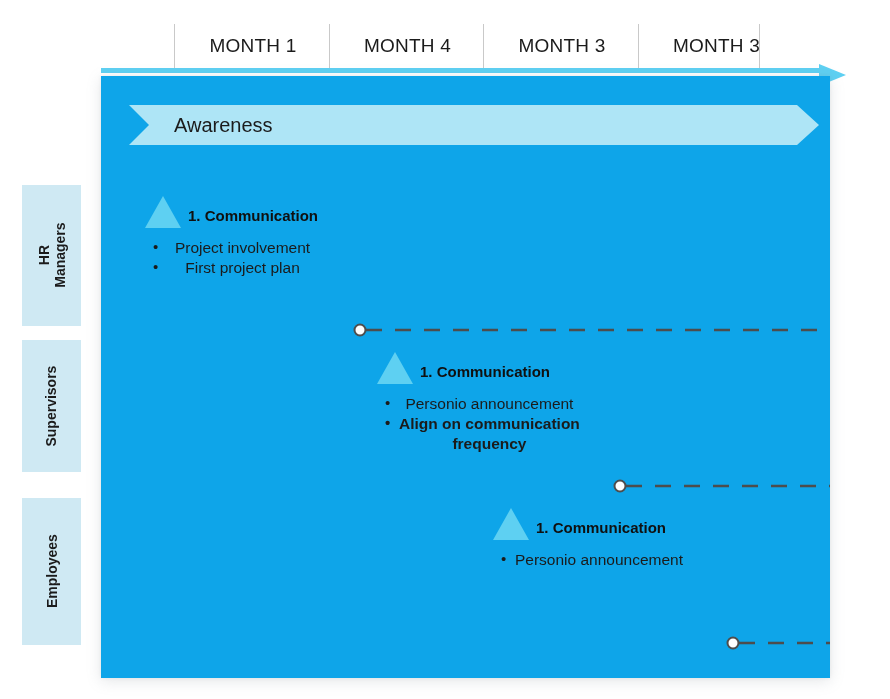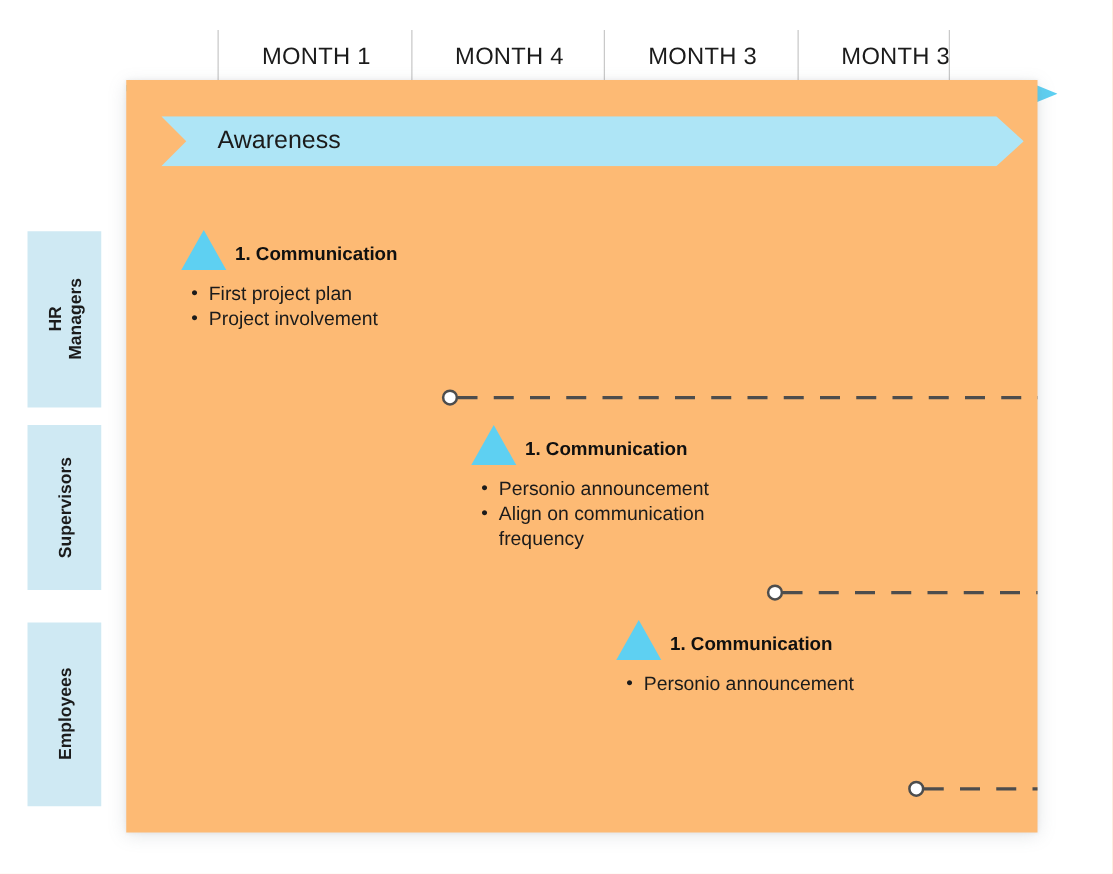--- a/index.html
+++ b/index.html
@@ -53,24 +53,24 @@
     top: 0;
     bottom: -2px;
     width: 1px;
     background: #c9c9c9;
   }
 
   
   .panel {
     position: absolute;
     left: 101px;
-    top: 64px;
+    top: 76px;
     width: 729px;
     height: 602px;
-    background: #fdba74;
+    background: #0ea5e9;
     box-shadow: 0 3px 14px rgba(120,130,140,0.20),
                 0 0 3px rgba(120,130,140,0.12);
     overflow: hidden;
   }
 
   
   .timeline-arrow {
     position: absolute;
     left: 101px;
     top: 64px;
@@ -119,20 +119,21 @@
     line-height: 1.15;
     font-family: "Liberation Sans", sans-serif;
   }
   .lane-1 { top: 185px; height: 141px; }
   .lane-2 { top: 340px; height: 132px; }
   .lane-3 { top: 498px; height: 147px; }
 
   
   .milestone {
     position: absolute;
+    text-align: center;
   }
   .milestone-head {
     display: flex;
     align-items: flex-end;
     gap: 7px;
   }
   .tri {
     width: 0;
     height: 0;
     border-left: 18px solid transparent;
@@ -163,21 +164,21 @@
     font-family: "Liberation Sans", sans-serif;
   }
   .bullets li::before {
     content: "\2022";
     position: absolute;
     left: 0;
     top: -1px;
     font-size: 15px;
     color: #1b1b1b;
   }
-  .bullets li.wrap { white-space: pre-line; }
+  .bullets li.wrap { white-space: pre-line; font-weight: bold; }
 
   
   .connector {
     position: absolute;
     height: 14px;
     pointer-events: none;
   }
   .connector svg { display: block; overflow: visible; }
 </style>
 </head>
@@ -213,22 +214,22 @@
     </svg>
     <span class="phase-label">Awareness</span>
   </div>
 
   <div class="milestone" style="left:44px; top:120px;">
     <div class="milestone-head">
       <span class="tri"></span>
       <span class="milestone-title">1. Communication</span>
     </div>
     <ul class="bullets">
+      <li>Project involvement</li>
       <li>First project plan</li>
-      <li>Project involvement</li>
     </ul>
   </div>
 
   <div class="connector" style="left:252px; top:247px; width:480px;">
     <svg width="480" height="14" viewBox="0 0 480 14" xmlns="http://www.w3.org/2000/svg">
       <circle cx="7" cy="7" r="5.5" fill="#ffffff" stroke="#4d4d4d" stroke-width="2"></circle>
       <line x1="13" y1="7" x2="480" y2="7" stroke="#4d4d4d" stroke-width="2.6" stroke-dasharray="16 13"></line>
     </svg>
   </div>
 

